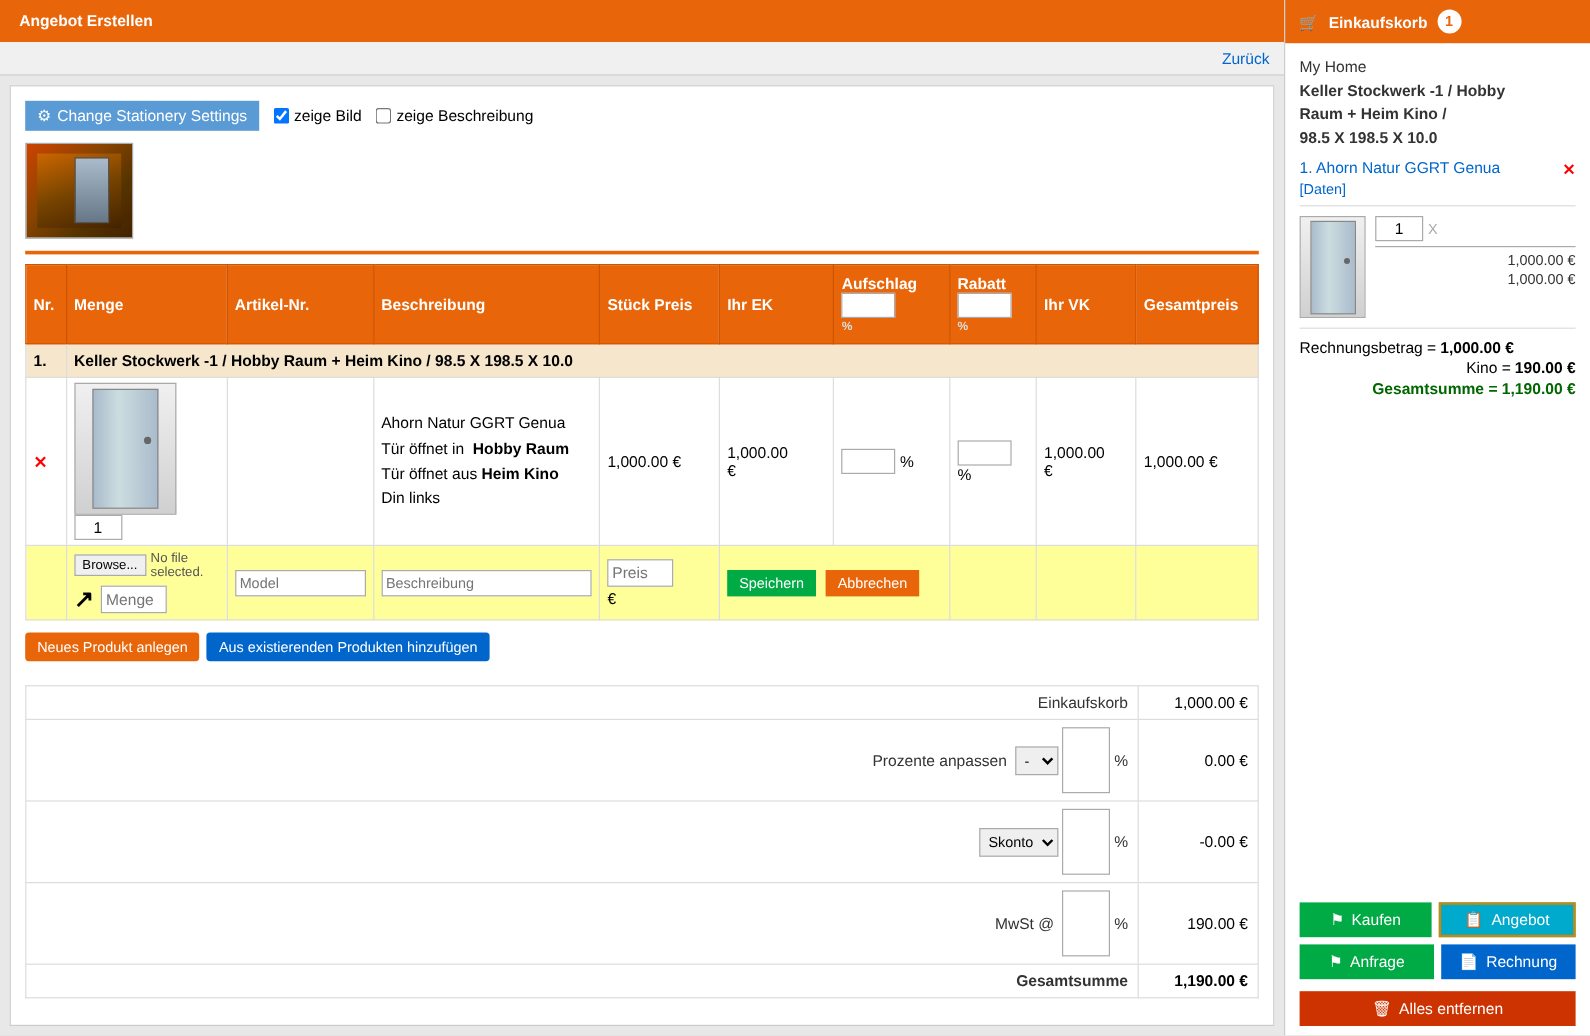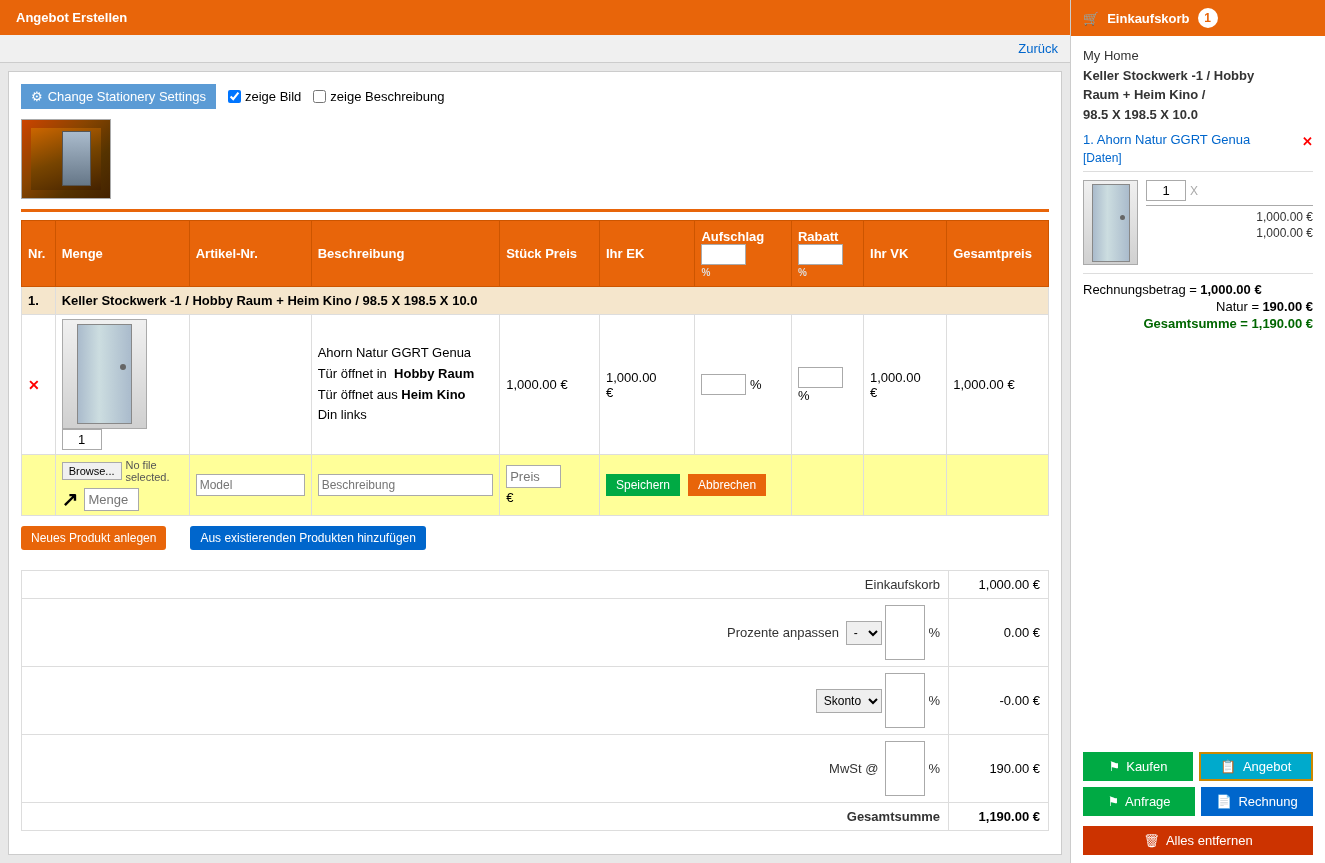--- a/index.html
+++ b/index.html
@@ -139,21 +139,21 @@
     .model-input, .desc-input { width: 100%; border: 1px solid #aaa; padding: 3px; font-size: 12px; }
     .preis-input { width: 55px; border: 1px solid #aaa; padding: 3px; }
     .menge-input { width: 55px; border: 1px solid #aaa; padding: 3px; }
 
     .btn-speichern { background: #00aa44; color: white; border: none; padding: 4px 10px; cursor: pointer; font-size: 12px; }
     .btn-abbrechen { background: #e8650a; color: white; border: none; padding: 4px 10px; cursor: pointer; font-size: 12px; }
 
     
     .action-buttons {
       display: flex;
-      gap: 24px;
+      gap: 6px;
       margin-top: 8px;
       margin-bottom: 20px;
     }
     .btn-neues { background: #e8650a; color: white; border: none; padding: 5px 10px; cursor: pointer; font-size: 12px; border-radius: 3px; }
     .btn-existierend { background: #0066cc; color: white; border: none; padding: 5px 10px; cursor: pointer; font-size: 12px; border-radius: 3px; }
 
     
     .summary-table { width: 100%; border-collapse: collapse; margin-top: 10px; }
     .summary-table tr td { padding: 6px 8px; border: 1px solid #ddd; font-size: 12px; }
     .summary-table tr td:first-child { text-align: right; color: #333; }
@@ -511,21 +511,21 @@
         <div style="border-bottom:1px solid #aaa;margin-bottom:4px;"></div>
         <div class="sidebar-price">1,000.00 €</div>
         <div class="sidebar-total-price">1,000.00 €</div>
       </div>
     </div>
     <hr class="divider">
     <div class="rechnungsbetrag">
       <span>Rechnungsbetrag =</span> <strong>1,000.00 €</strong>
     </div>
     <div class="mwst-line">
-      <span>Natur =</span> <strong>190.00 €</strong>
+      <span>Kino =</span> <strong>190.00 €</strong>
     </div>
     <div class="gesamtsumme">
       <span>Gesamtsumme =</span> <span>1,190.00 €</span>
     </div>
   </div>
   <div class="sidebar-buttons">
     <div class="sidebar-btn-row">
       <button class="btn-kaufen">
         <span>⚑</span>
         <span>Kaufen</span>

